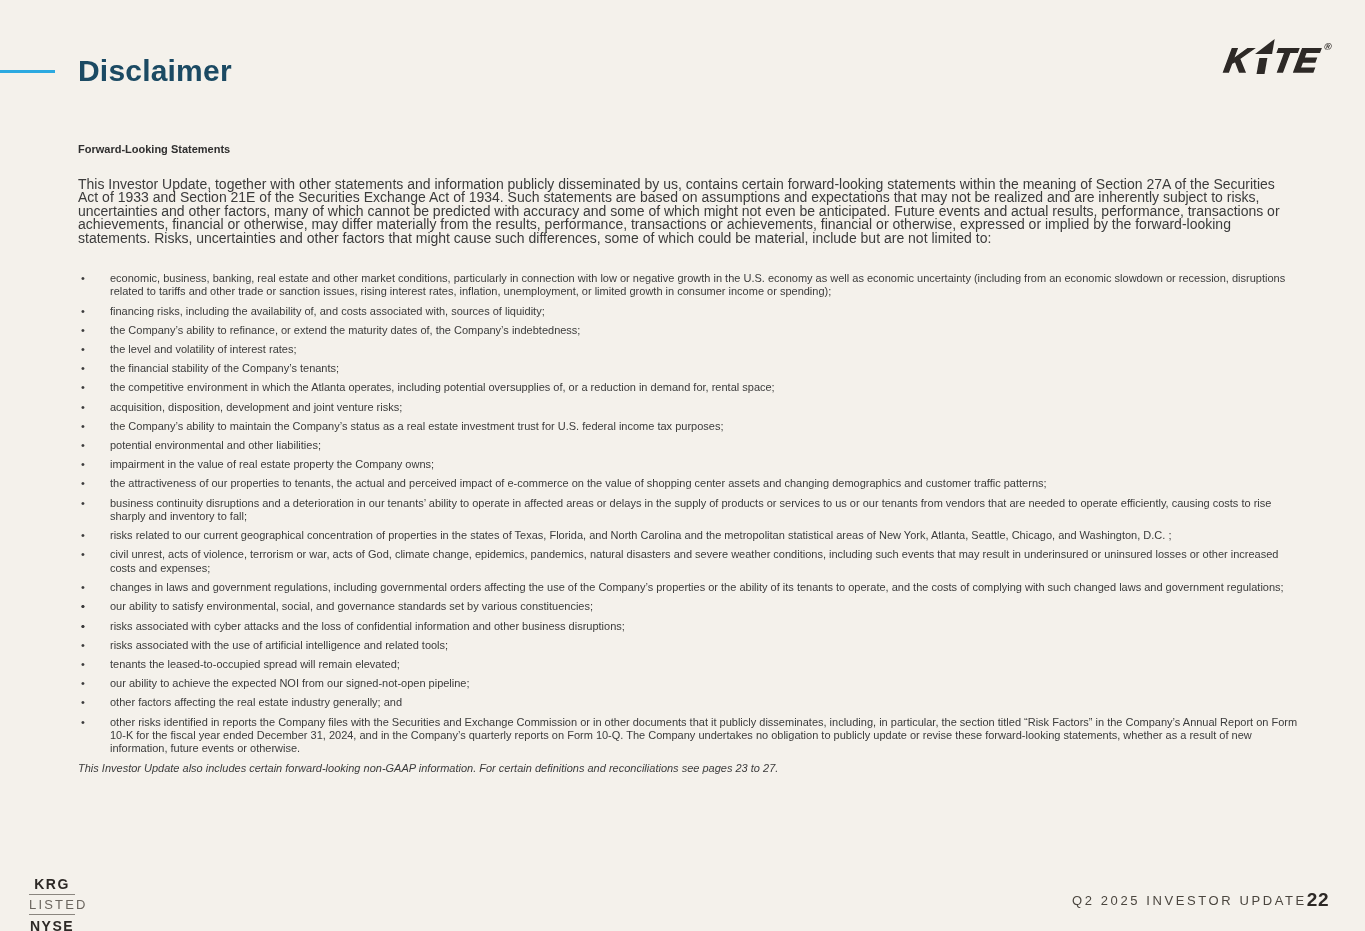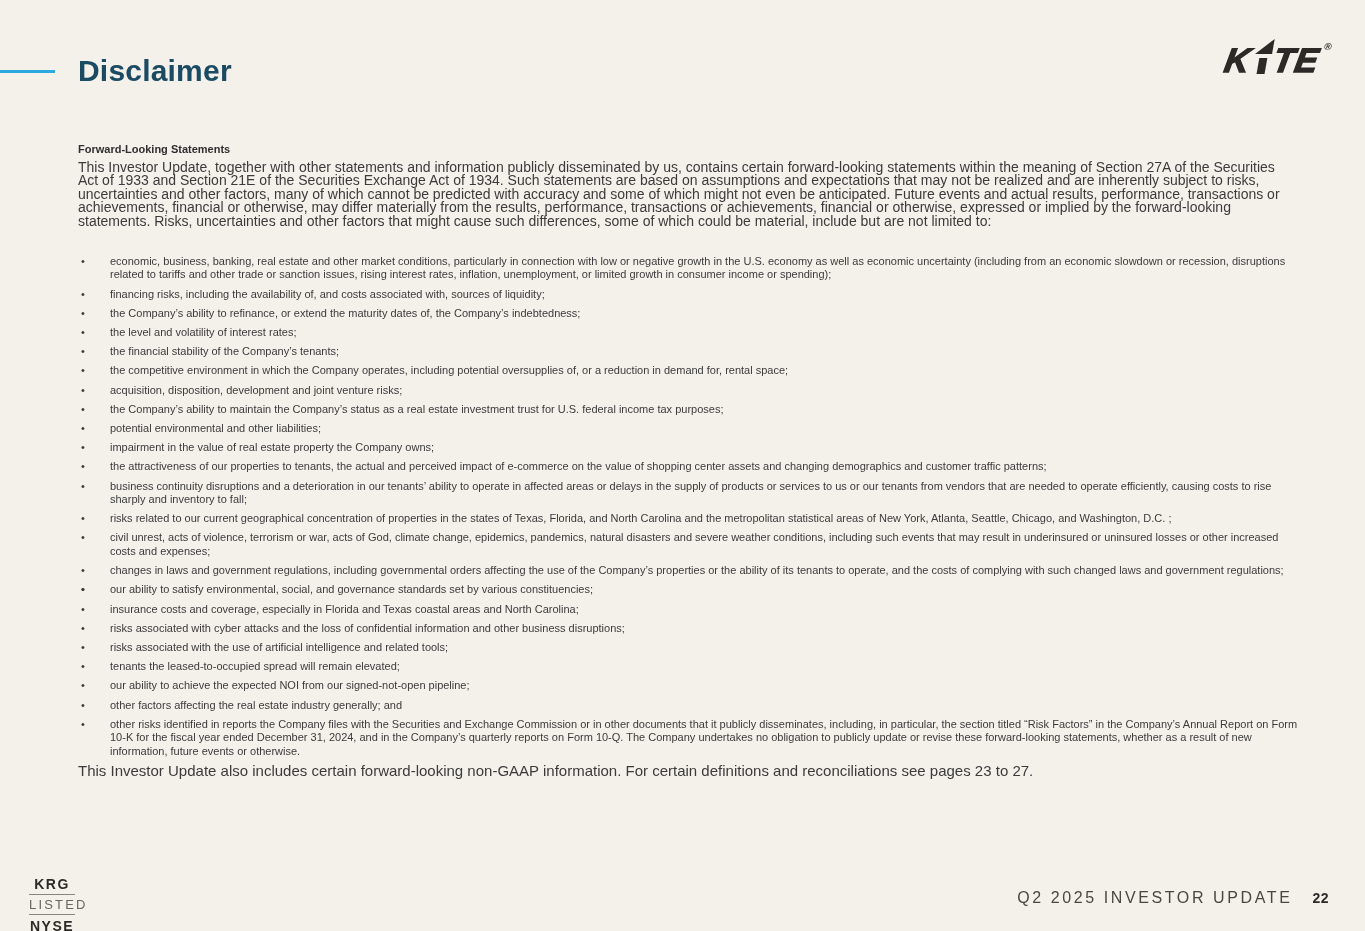--- a/index.html
+++ b/index.html
@@ -45,46 +45,46 @@
   .kite-i .flag{
     position:absolute;top:-7px;left:0;
     width:0;height:0;
     border-left:17px solid transparent;
     border-bottom:15px solid var(--brand);
   }
   .kite-reg{font-size:10px;line-height:10px;font-style:normal;-webkit-text-stroke:0;align-self:flex-start;margin-left:3px;margin-top:-4px;letter-spacing:0;}
 
   
   .content{position:absolute;left:78px;top:143px;width:1220px;}
-  .section-heading{font-size:11px;font-weight:bold;color:#2f2f2f;margin-bottom:6px;}
+  .section-heading{font-size:11px;font-weight:bold;color:#2f2f2f;margin-bottom:23px;}
   .intro{font-size:14px;line-height:13.4px;margin-bottom:27px;}
   ul.risks{list-style:none;}
   ul.risks li{
     position:relative;
     padding-left:32px;
     margin-bottom:5.8px;
     font-size:11px;line-height:13.4px;
   }
   ul.risks li .marker{position:absolute;left:3px;top:0;}
-  .closing{font-size:15px;line-height:13.4px;margin-top:4px;}
+  .closing{font-size:11px;line-height:13.4px;margin-top:4px;font-style:italic;}
 
   
   .krg-badge{position:absolute;left:28px;top:866px;width:48px;text-align:center;color:var(--brand);}
   .krg-ticker{font-size:14px;font-weight:bold;letter-spacing:1.5px;padding-bottom:2px;margin-top:10px;}
   .krg-listed{
     font-size:13px;letter-spacing:2.2px;color:#6b665f;
     border-top:1px solid #8a867f;border-bottom:1px solid #8a867f;
     padding:2px 0;margin:0 1px;
   }
   .krg-exchange{font-size:14px;font-weight:bold;letter-spacing:1.5px;padding-top:2.5px;}
 
   
   .footer-right{position:absolute;right:36px;top:889px;display:flex;align-items:center;}
-  .footer-label{font-size:16px;letter-spacing:2.6px;color:var(--footer);}
-  .footer-page{font-size:14px;font-weight:bold;color:var(--brand);margin-left:20px;letter-spacing:.5px;}
+  .footer-label{font-size:13px;letter-spacing:2.6px;color:var(--footer);}
+  .footer-page{font-size:19px;font-weight:bold;color:var(--brand);letter-spacing:.5px;}
 </style>
 </head>
 <body>
 
 <div class="slide">
 
   <div class="accent-line"></div>
   <h1 class="page-title">Disclaimer</h1>
 
   <div class="kite-logo">
@@ -99,33 +99,33 @@
 
   <div class="content">
     <div class="section-heading">Forward-Looking Statements</div>
     <p class="intro">This Investor Update, together with other statements and information publicly disseminated by us, contains certain forward-looking statements within the meaning of Section 27A of the Securities Act of 1933 and Section 21E of the Securities Exchange Act of 1934. Such statements are based on assumptions and expectations that may not be realized and are inherently subject to risks, uncertainties and other factors, many of which cannot be predicted with accuracy and some of which might not even be anticipated. Future events and actual results, performance, transactions or achievements, financial or otherwise, may differ materially from the results, performance, transactions or achievements, financial or otherwise, expressed or implied by the forward-looking statements. Risks, uncertainties and other factors that might cause such differences, some of which could be material, include but are not limited to:</p>
     <ul class="risks">
         <li><span class="marker">•</span><span>economic, business, banking, real estate and other market conditions, particularly in connection with low or negative growth in the U.S. economy as well as economic uncertainty (including from an economic slowdown or recession, disruptions related to tariffs and other trade or sanction issues, rising interest rates, inflation, unemployment, or limited growth in consumer income or spending);</span></li>
         <li><span class="marker">•</span><span>financing risks, including the availability of, and costs associated with, sources of liquidity;</span></li>
         <li><span class="marker">•</span><span>the Company’s ability to refinance, or extend the maturity dates of, the Company’s indebtedness;</span></li>
         <li><span class="marker">•</span><span>the level and volatility of interest rates;</span></li>
         <li><span class="marker">•</span><span>the financial stability of the Company’s tenants;</span></li>
-        <li><span class="marker">•</span><span>the competitive environment in which the Company operates, including potential oversupplies of, or a reduction in demand for, rental space;</span></li>
+        <li><span class="marker">•</span><span>the competitive environment in which the Atlanta operates, including potential oversupplies of, or a reduction in demand for, rental space;</span></li>
         <li><span class="marker">•</span><span>acquisition, disposition, development and joint venture risks;</span></li>
         <li><span class="marker">•</span><span>the Company’s ability to maintain the Company’s status as a real estate investment trust for U.S. federal income tax purposes;</span></li>
         <li><span class="marker">•</span><span>potential environmental and other liabilities;</span></li>
         <li><span class="marker">•</span><span>impairment in the value of real estate property the Company owns;</span></li>
         <li><span class="marker">•</span><span>the attractiveness of our properties to tenants, the actual and perceived impact of e-commerce on the value of shopping center assets and changing demographics and customer traffic patterns;</span></li>
         <li><span class="marker">•</span><span>business continuity disruptions and a deterioration in our tenants’ ability to operate in affected areas or delays in the supply of products or services to us or our tenants from vendors that are needed to operate efficiently, causing costs to rise sharply and inventory to fall;</span></li>
         <li><span class="marker">•</span><span>risks related to our current geographical concentration of properties in the states of Texas, Florida, and North Carolina and the metropolitan statistical areas of New York, Atlanta, Seattle, Chicago, and Washington, D.C. ;</span></li>
         <li><span class="marker">•</span><span>civil unrest, acts of violence, terrorism or war, acts of God, climate change, epidemics, pandemics, natural disasters and severe weather conditions, including such events that may result in underinsured or uninsured losses or other increased costs and expenses;</span></li>
         <li><span class="marker">•</span><span>changes in laws and government regulations, including governmental orders affecting the use of the Company’s properties or the ability of its tenants to operate, and the costs of complying with such changed laws and government regulations;</span></li>
         <li><span class="marker">•</span></li>
         <li><span class="marker">•</span><span>our ability to satisfy environmental, social, and governance standards set by various constituencies;</span></li>
-        <li><span class="marker">•</span><span>insurance costs and coverage, especially in Florida and Texas coastal areas and North Carolina;</span></li>
+        <li><span class="marker">•</span></li>
         <li><span class="marker">•</span><span>risks associated with cyber attacks and the loss of confidential information and other business disruptions;</span></li>
         <li><span class="marker">•</span><span>risks associated with the use of artificial intelligence and related tools;</span></li>
         <li><span class="marker">•</span><span>tenants the leased-to-occupied spread will remain elevated;</span></li>
         <li><span class="marker">•</span><span>our ability to achieve the expected NOI from our signed-not-open pipeline;</span></li>
         <li><span class="marker">•</span><span>other factors affecting the real estate industry generally; and</span></li>
         <li><span class="marker">•</span><span>other risks identified in reports the Company files with the Securities and Exchange Commission or in other documents that it publicly disseminates, including, in particular, the section titled “Risk Factors” in the Company’s Annual Report on Form 10-K for the fiscal year ended December 31, 2024, and in the Company’s quarterly reports on Form 10-Q. The Company undertakes no obligation to publicly update or revise these forward-looking statements, whether as a result of new information, future events or otherwise.</span></li>
       </ul>
     <p class="closing">This Investor Update also includes certain forward-looking non-GAAP information. For certain definitions and reconciliations see pages 23 to 27.</p>
   </div>
 

